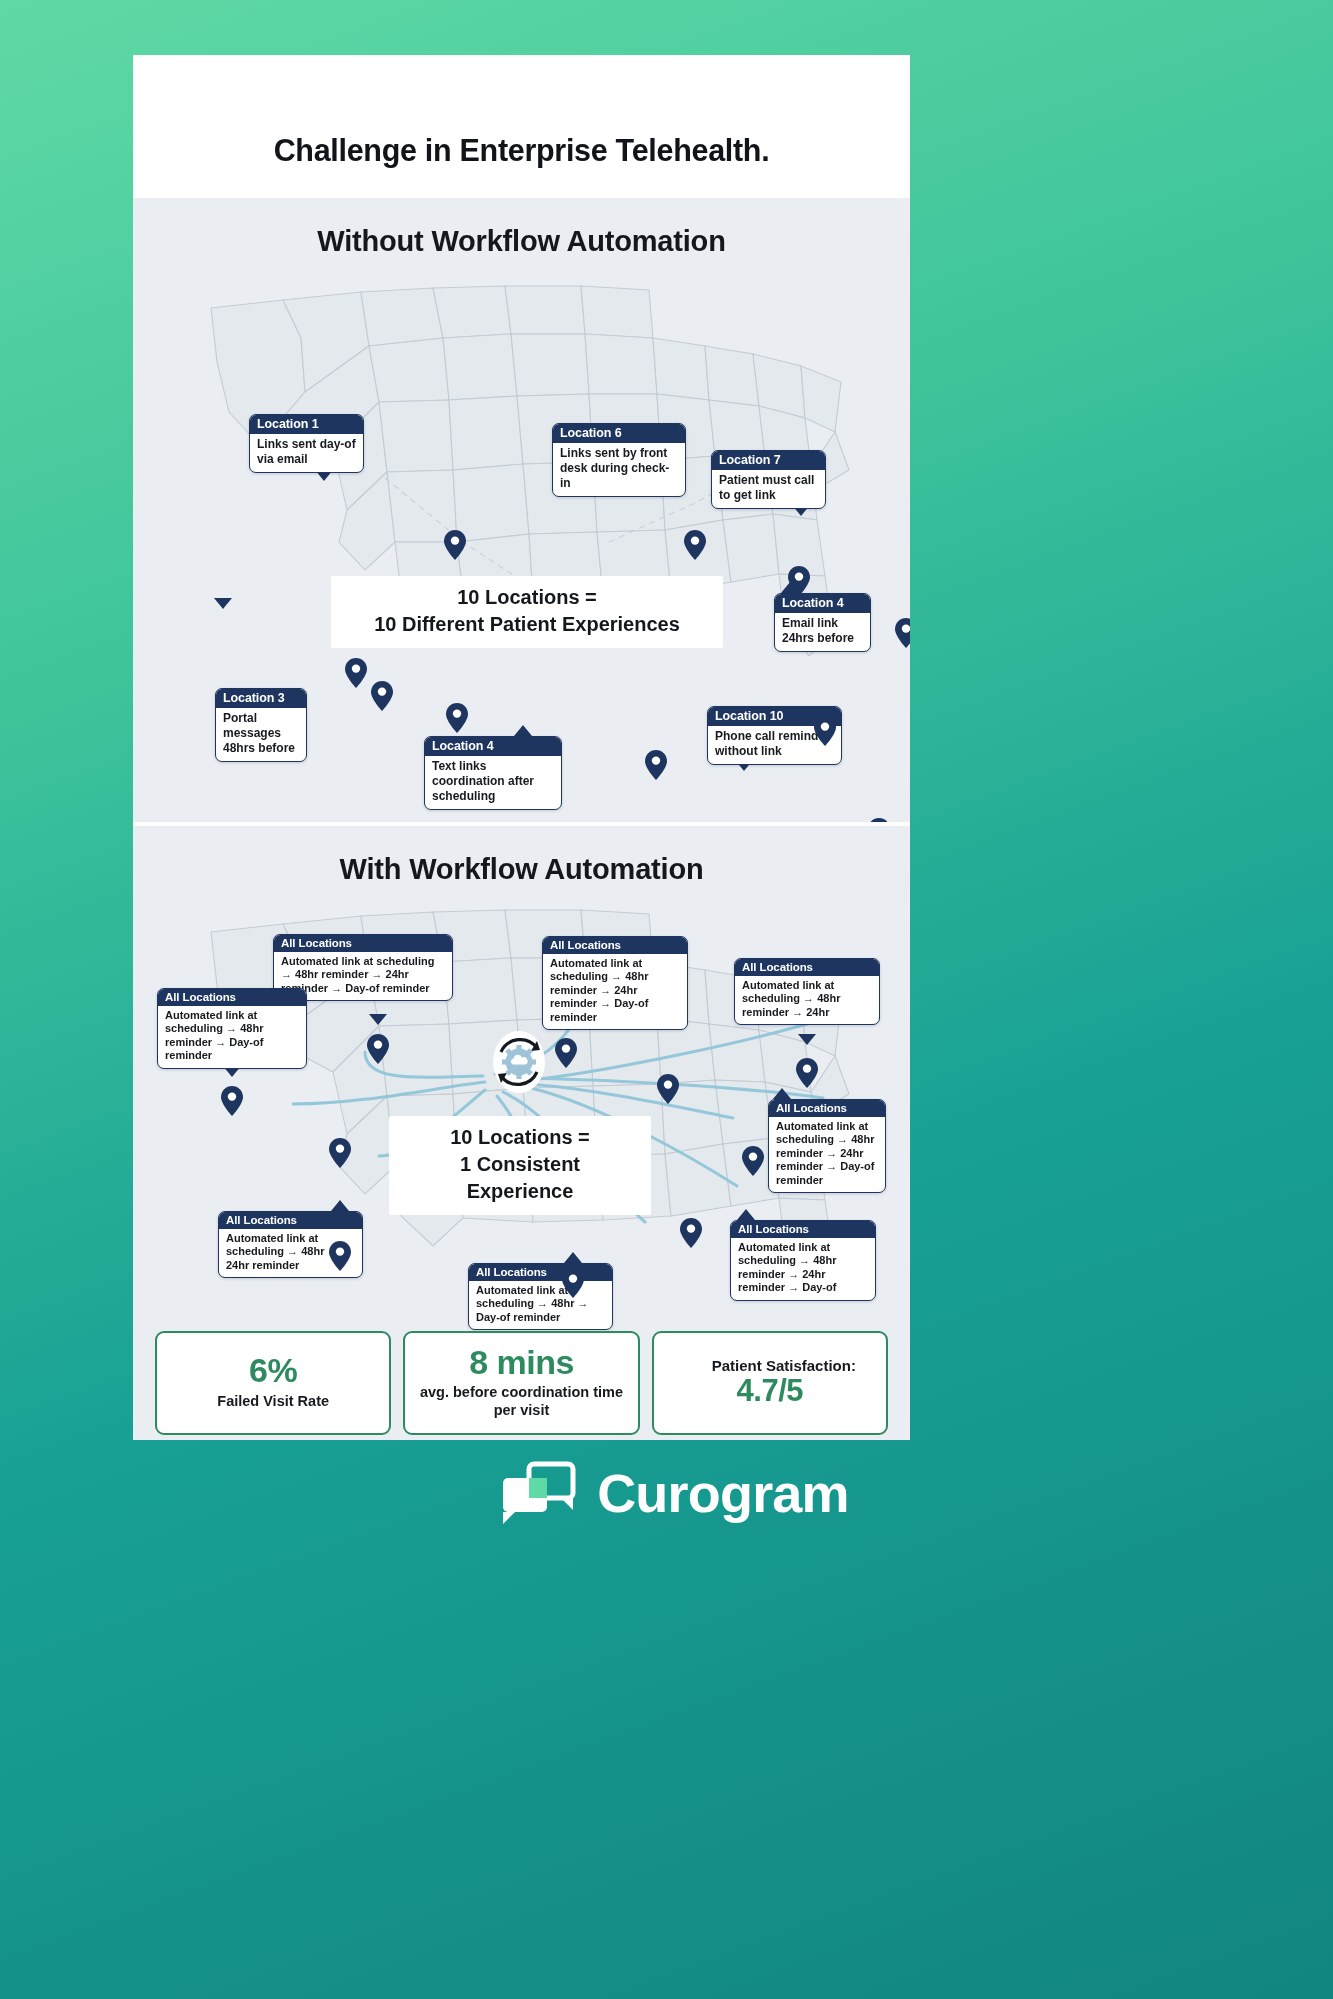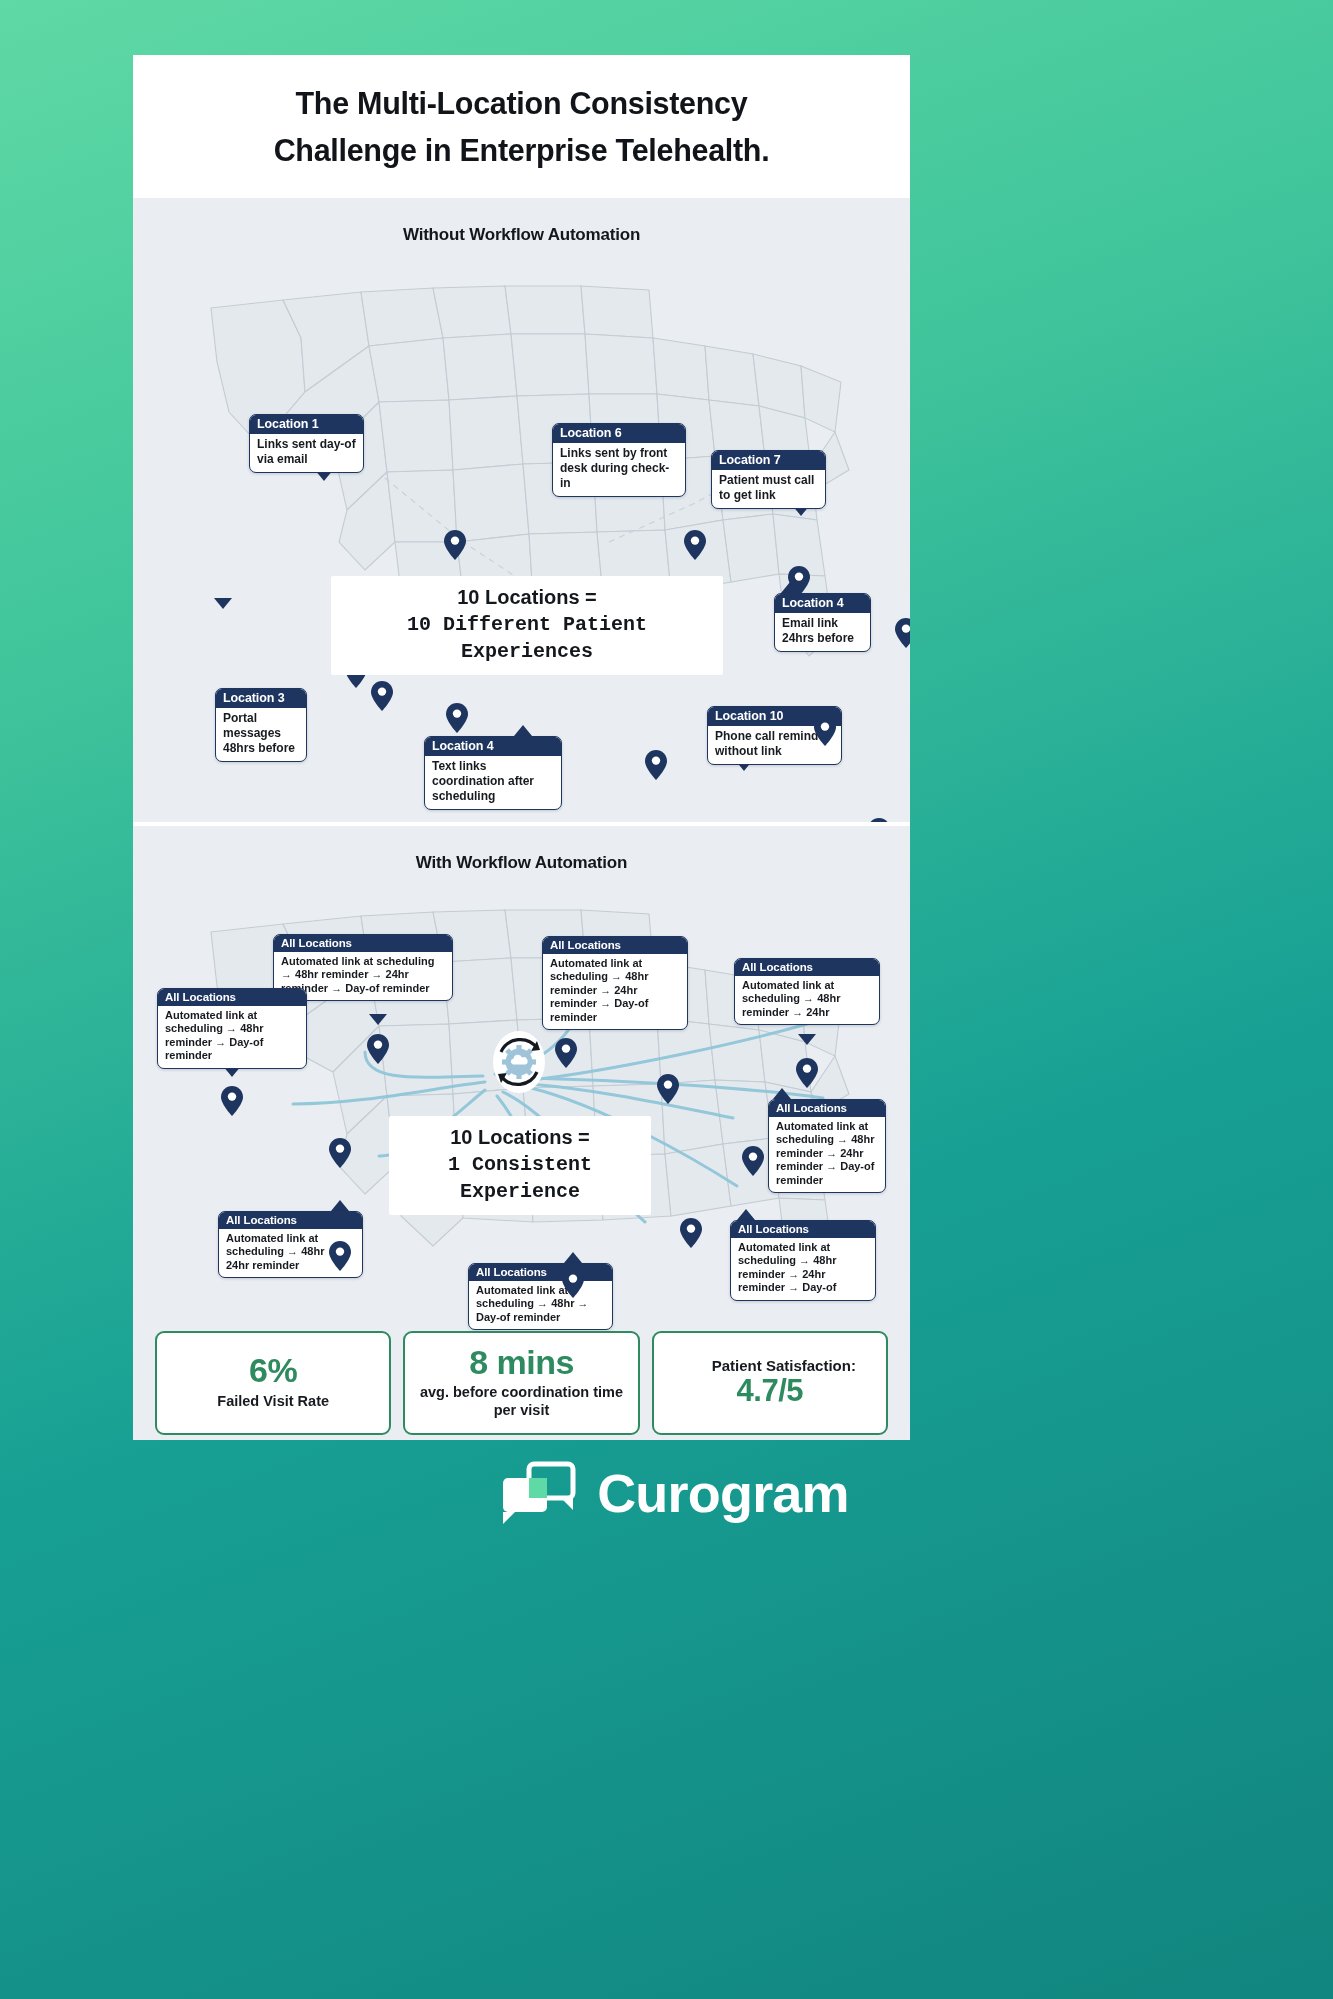--- a/index.html
+++ b/index.html
@@ -41,21 +41,21 @@
     position: relative;
     background: #eaeef2;
     overflow: hidden;
   }
   .panel-top { height: 624px; }
   .panel-div { height: 4px; background: #ffffff; }
   .panel-bot { height: 614px; }
 
   .panel-title {
     text-align: center;
-    font-size: 17px; font-weight: bold;
+    font-size: 29px; font-weight: bold;
     color: #14181d;
     padding-top: 27px;
     letter-spacing: -0.2px;
   }
 
   
   .maparea { position: absolute; left: 0; right: 0; }
   .maparea svg { position: absolute; left: 0; top: 0; }
 
   
@@ -108,21 +108,21 @@
   
   .centerlbl {
     position: absolute;
     background: #ffffff;
     text-align: center;
     z-index: 8;
     padding: 8px 18px 10px 18px;
     border-radius: 2px;
   }
   .centerlbl .l1 { font-size: 20px; font-weight: bold; color: #14181d; line-height: 1.35; }
-  .centerlbl .l2 { font-size: 20px; font-weight: bold; color: #14181d; line-height: 1.35; font-family: Liberation Mono, monospace; }
+  .centerlbl .l2 { font-size: 20px; font-weight: bold; color: #14181d; line-height: 1.35; }
 
   
   .statrow {
     position: absolute;
     left: 22px; right: 22px;
     display: flex; gap: 12px;
     z-index: 9;
   }
   .stat {
     flex: 1;
@@ -169,21 +169,21 @@
     letter-spacing: -0.8px;
   }
 </style>
 </head>
 <body>
 
 <div class="card">
 
   <div class="hdr">
     <h1>
-      <span>The Multi-Location Consistency</span><br>
+      <br>
       <span>Challenge in Enterprise Telehealth.</span>
     </h1>
   </div>
 
   <div class="panel panel-top">
     <div class="panel-title">Without Workflow Automation</div>
 
     <div class="maparea" style="top:44px;height:420px;">
       <svg width="777" height="420" viewBox="0 0 777 420" aria-hidden="true">
         <g fill="#e4e9ee" stroke="#c3ccd4" stroke-width="1.1">

